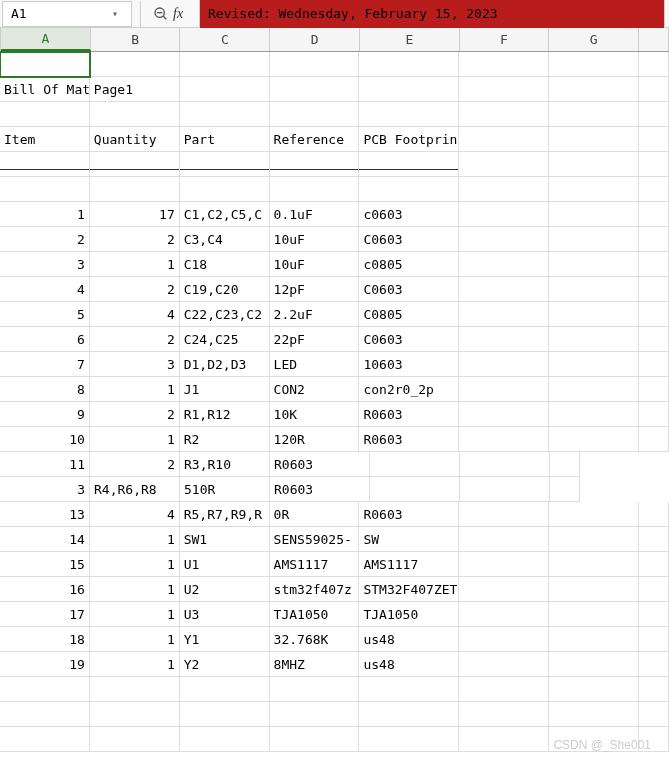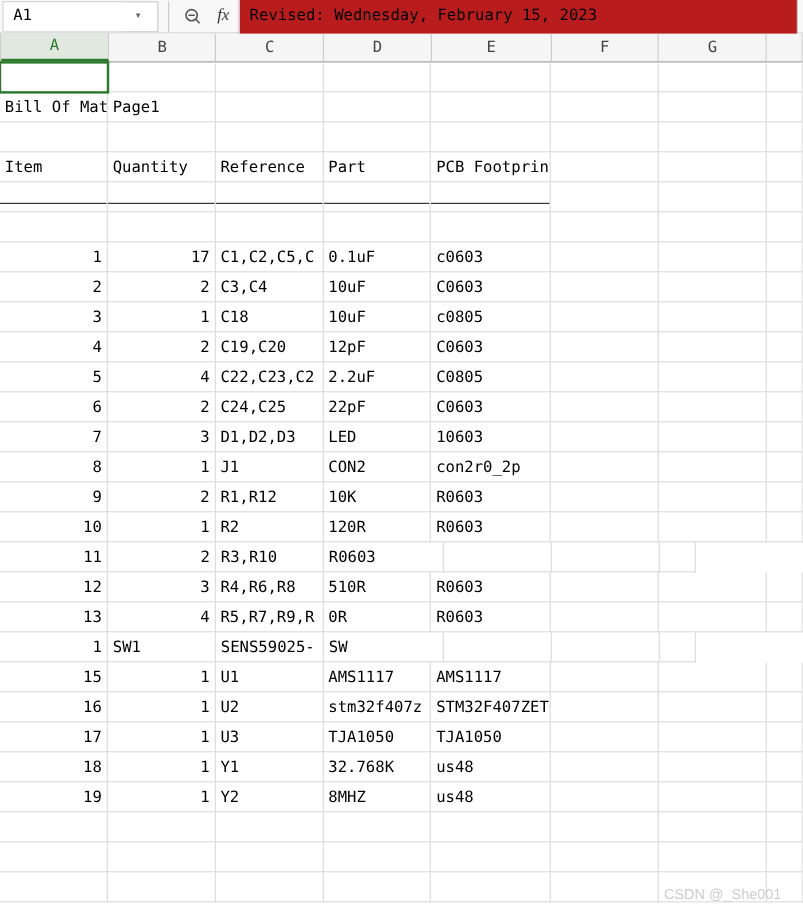--- a/index.html
+++ b/index.html
@@ -57,21 +57,21 @@
       justify-content: center;
       color: #555;
     }
     .tool-btn svg { width: 16px; height: 16px; }
     .fx-btn {
       font-style: italic;
       font-family: "Times New Roman", serif;
       font-size: 14px;
       color: #333;
       width: 26px;
-      text-align: center;
+      text-align: left;
     }
     .formula-bar {
       flex: 1;
       height: 24px;
       border: 1px solid #ccc;
       background: #b91c1c;
       padding: 18px 8px;
       font-family: monospace;
       font-size: 13px;
       display: flex;
@@ -210,22 +210,22 @@
       <div class="cell c-c"></div>
       <div class="cell c-d"></div>
       <div class="cell c-e"></div>
       <div class="cell c-f"></div>
       <div class="cell c-g"></div>
       <div class="cell c-h"></div>
     </div>
     <div class="row">
       <div class="cell c-a">Item</div>
       <div class="cell c-b">Quantity</div>
+      <div class="cell c-d">Part</div>
       <div class="cell c-c">Reference</div>
-      <div class="cell c-d">Part</div>
       <div class="cell c-e">PCB Footprint</div>
       <div class="cell c-f"></div>
       <div class="cell c-g"></div>
       <div class="cell c-h"></div>
     </div>
     <div class="row underline-row">
       <div class="cell c-a">
         <div class="underline-bar"></div>
       </div>
       <div class="cell c-b">
@@ -357,40 +357,40 @@
     <div class="row">
       <div class="cell c-a right">11</div>
       <div class="cell c-b right">2</div>
       <div class="cell c-c">R3,R10</div>
       <div class="cell c-e">R0603</div>
       <div class="cell c-f"></div>
       <div class="cell c-g"></div>
       <div class="cell c-h"></div>
     </div>
     <div class="row">
-      <div class="cell c-a right">12</div>
       <div class="cell c-b right">3</div>
       <div class="cell c-c">R4,R6,R8</div>
       <div class="cell c-d">510R</div>
       <div class="cell c-e">R0603</div>
       <div class="cell c-f"></div>
       <div class="cell c-g"></div>
       <div class="cell c-h"></div>
     </div>
     <div class="row">
       <div class="cell c-a right">13</div>
       <div class="cell c-b right">4</div>
       <div class="cell c-c">R5,R7,R9,R</div>
       <div class="cell c-d">0R</div>
       <div class="cell c-e">R0603</div>
       <div class="cell c-f"></div>
       <div class="cell c-g"></div>
       <div class="cell c-h"></div>
     </div>
     <div class="row">
+      <div class="cell c-a right">14</div>
       <div class="cell c-b right">1</div>
       <div class="cell c-c">SW1</div>
       <div class="cell c-d">SENS59025-</div>
       <div class="cell c-e">SW</div>
       <div class="cell c-f"></div>
       <div class="cell c-g"></div>
       <div class="cell c-h"></div>
     </div>
     <div class="row">
       <div class="cell c-a right">15</div>

